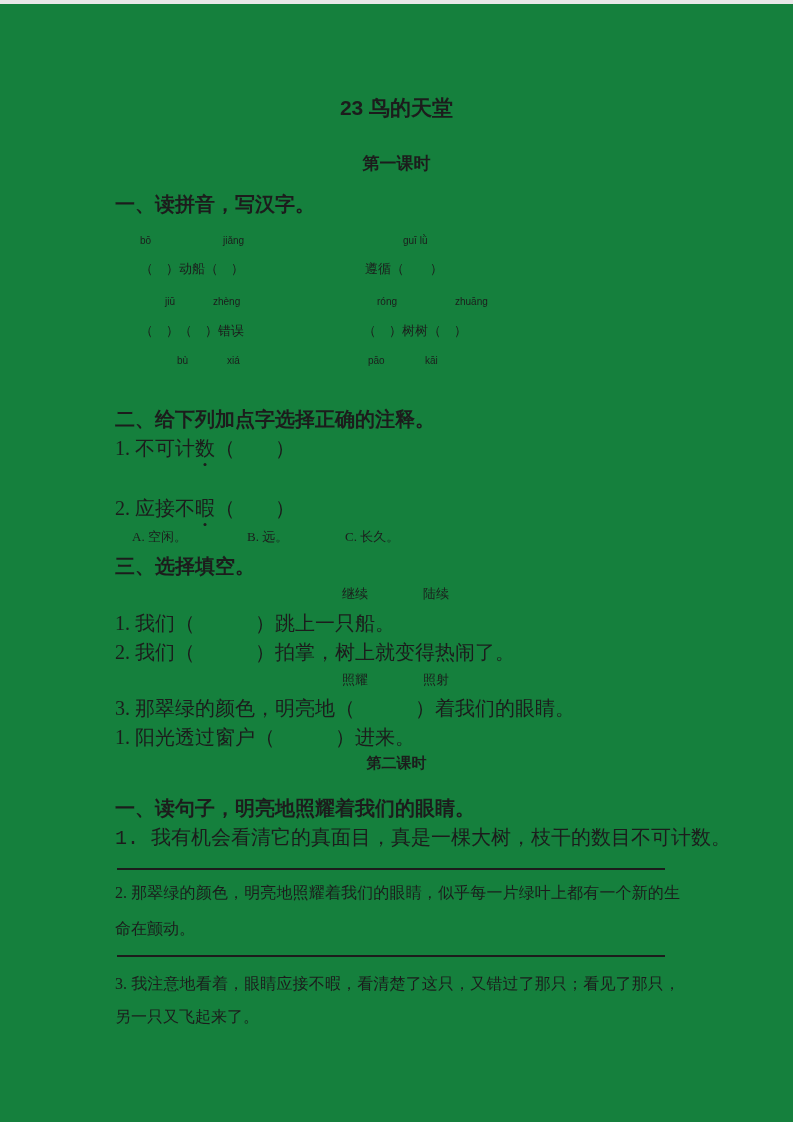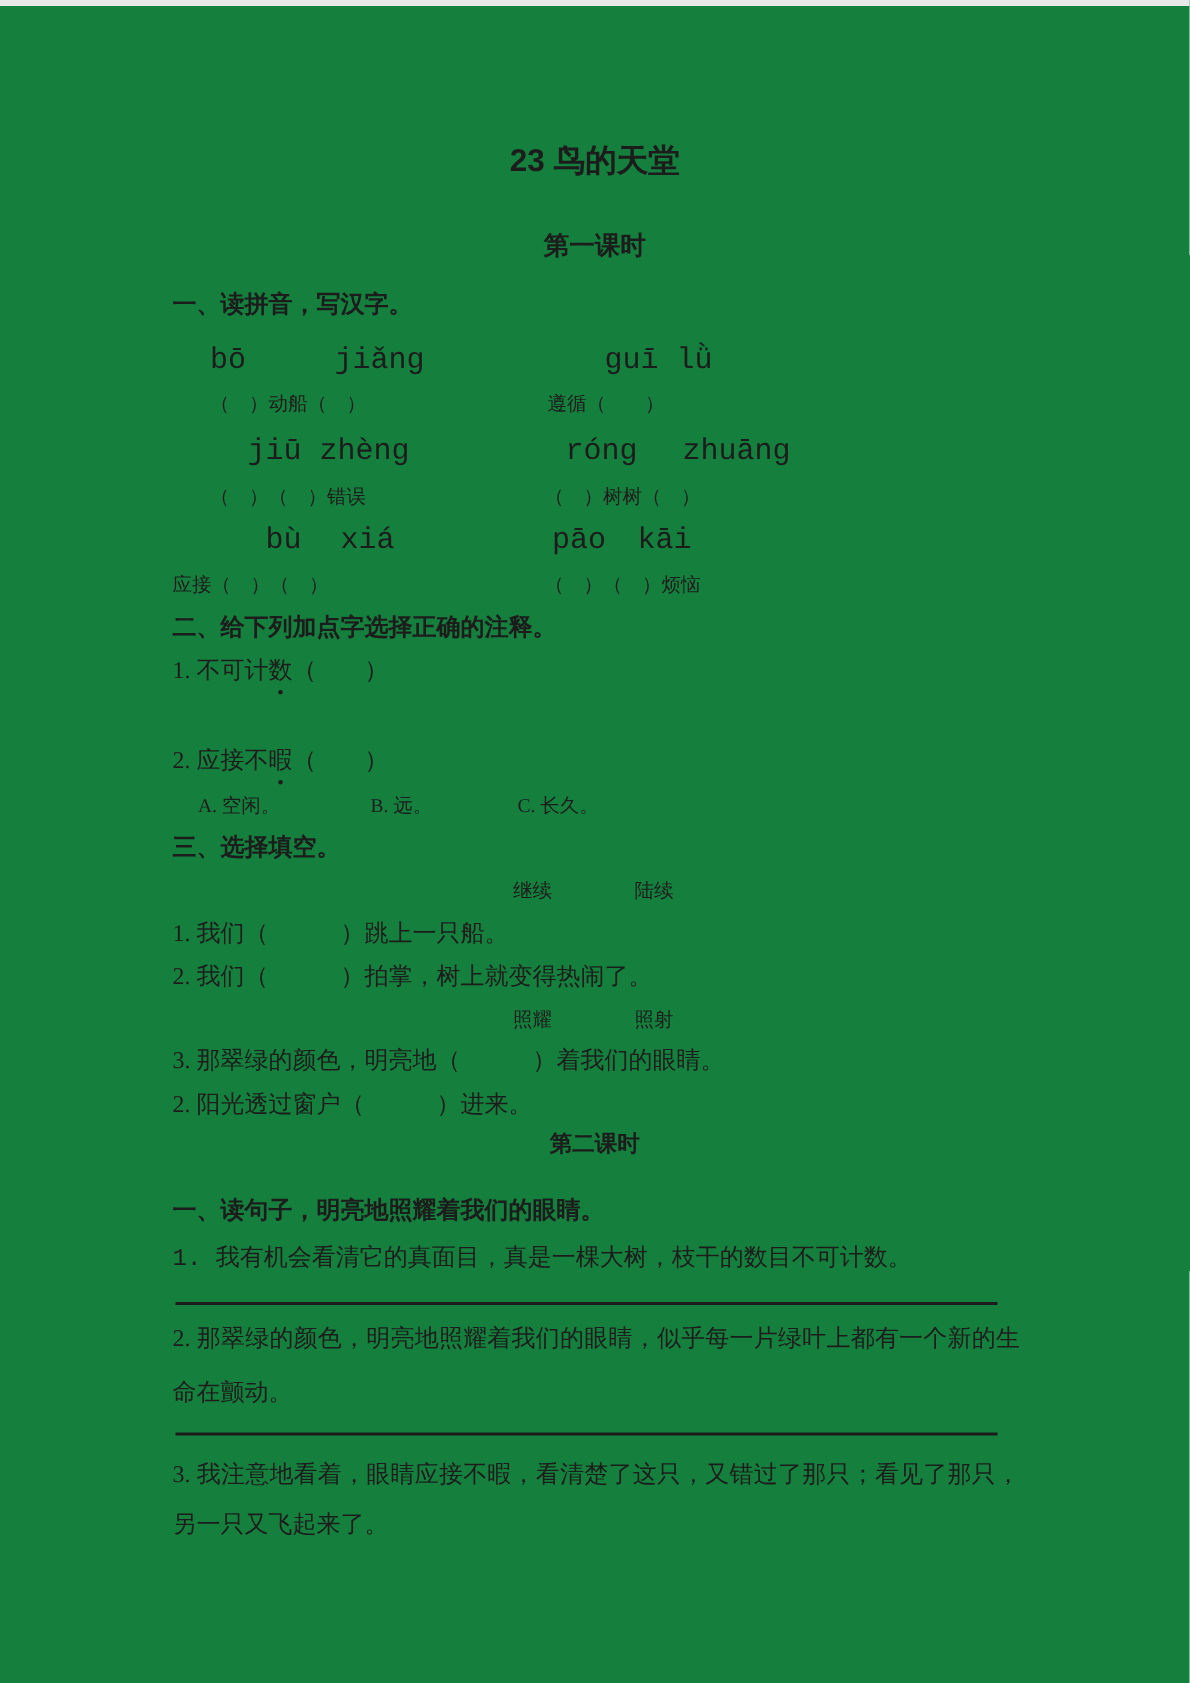--- a/index.html
+++ b/index.html
@@ -1,26 +1,26 @@
 <!DOCTYPE html>
 <html><head>
 <meta charset="utf-8">
 <style>
   html,body { margin:0; padding:0; background:#e8e8e8; }
   .page {
     position:relative; width:793px; height:1122px; margin:4px auto;
     background:#15803d; color:#1c1c1c; overflow:hidden;
     font-family:"Liberation Serif","DejaVu Serif",serif;
   }
-  .line { position:absolute; white-space:nowrap; font-size:16px; line-height:22px; }
+  .line { position:absolute; white-space:nowrap; font-size:20px; line-height:22px; }
   .row  { position:absolute; left:0; top:0; width:100%; height:22px; }
   .row > span { position:absolute; white-space:nowrap; font-size:13px; line-height:22px; }
   .head { font-family:"Liberation Sans","DejaVu Sans",sans-serif; font-weight:bold; }
   .center { left:0; right:0; text-align:center; }
-  .pinyin, .pinyin > span { font-family:Liberation Mono, monospace; font-size:20px; font-weight:500;text-align:right; }
+  .pinyin, .pinyin > span { font-family:Liberation Sans, sans-serif; font-size:10px; font-weight:500;text-align:right; }
   .para {
     position:absolute; white-space:normal; width:565px; font-size:16px;
     line-height:36px; text-align:justify;
   }
   .dotted { position:relative; }
   .dotted::after {
     content:""; position:absolute; left:50%; transform:translateX(-50%);
     bottom:-7px; width:3px; height:3px; background:#1c1c1c; border-radius:50%;
   }
   .ansline { position:absolute; left:117px; width:548px; height:2px; background:#1c1c1c; }
@@ -59,24 +59,20 @@
     <span style="left:363px;">（　）树树（　）</span>
   </div>
 
   <div class="row pinyin" style="top:346px;">
     <span style="left:177px;">bù</span>
     <span style="left:227px;">xiá</span>
     <span style="left:368px;">pāo</span>
     <span style="left:425px;">kāi</span>
   </div>
 
-  <div class="row" style="top:375px;">
-    <span style="left:115px;">应接（　）（　）</span>
-    <span style="left:363px;">（　）（　）烦恼</span>
-  </div>
 
   <div class="line head" style="left:115px; top:404px;">二、给下列加点字选择正确的注释。</div>
 
   <div class="line" style="left:115px; top:433px;">
     <span>1. 不可计</span><span class="dotted">数</span><span>（　　）</span>
   </div>
 
   <div class="line" style="left:115px; top:493px;">
     <span>2. 应接不</span><span class="dotted">暇</span><span>（　　）</span>
   </div>
@@ -93,21 +89,21 @@
     <span style="left:423px;">陆续</span>
   </div>
   <div class="line" style="left:115px; top:608px;">1. 我们（　　　）跳上一只船。</div>
   <div class="line" style="left:115px; top:637px;">2. 我们（　　　）拍掌，树上就变得热闹了。</div>
 
   <div class="row" style="top:665px;">
     <span style="left:342px;">照耀</span>
     <span style="left:423px;">照射</span>
   </div>
   <div class="line" style="left:115px; top:693px;">3. 那翠绿的颜色，明亮地（　　　）着我们的眼睛。</div>
-  <div class="line" style="left:115px; top:722px;">2. 阳光透过窗户（　　　）进来。</div>
+  <div class="line" style="left:115px; top:722px;">1. 阳光透过窗户（　　　）进来。</div>
 
   <div class="line head center" style="top:748px; font-size:15px;">第二课时</div>
 
   <div class="line head" style="left:115px; top:793px;">一、读句子，明亮地照耀着我们的眼睛。</div>
 
   <div class="line" style="left:115px; top:824px;font-family:Liberation Mono, monospace;">1. 我有机会看清它的真面目，真是一棵大树，枝干的数目不可计数。</div>
 
   <div class="ansline" style="top:864px;"></div>
 
   <div class="para" style="left:115px; top:871px;">2. 那翠绿的颜色，明亮地照耀着我们的眼睛，似乎每一片绿叶上都有一个新的生命在颤动。</div>

